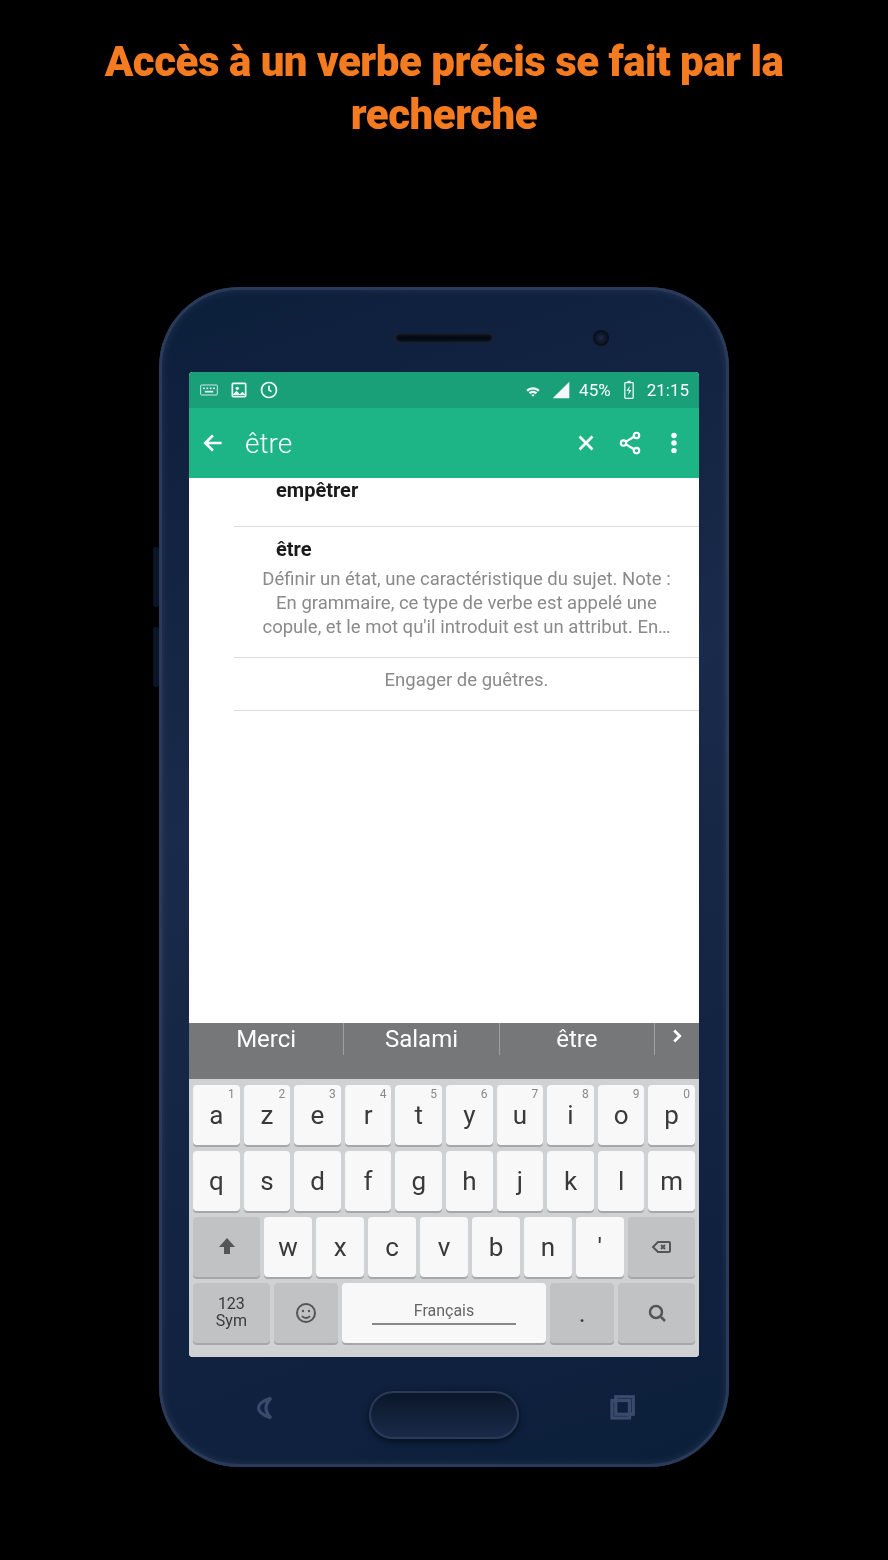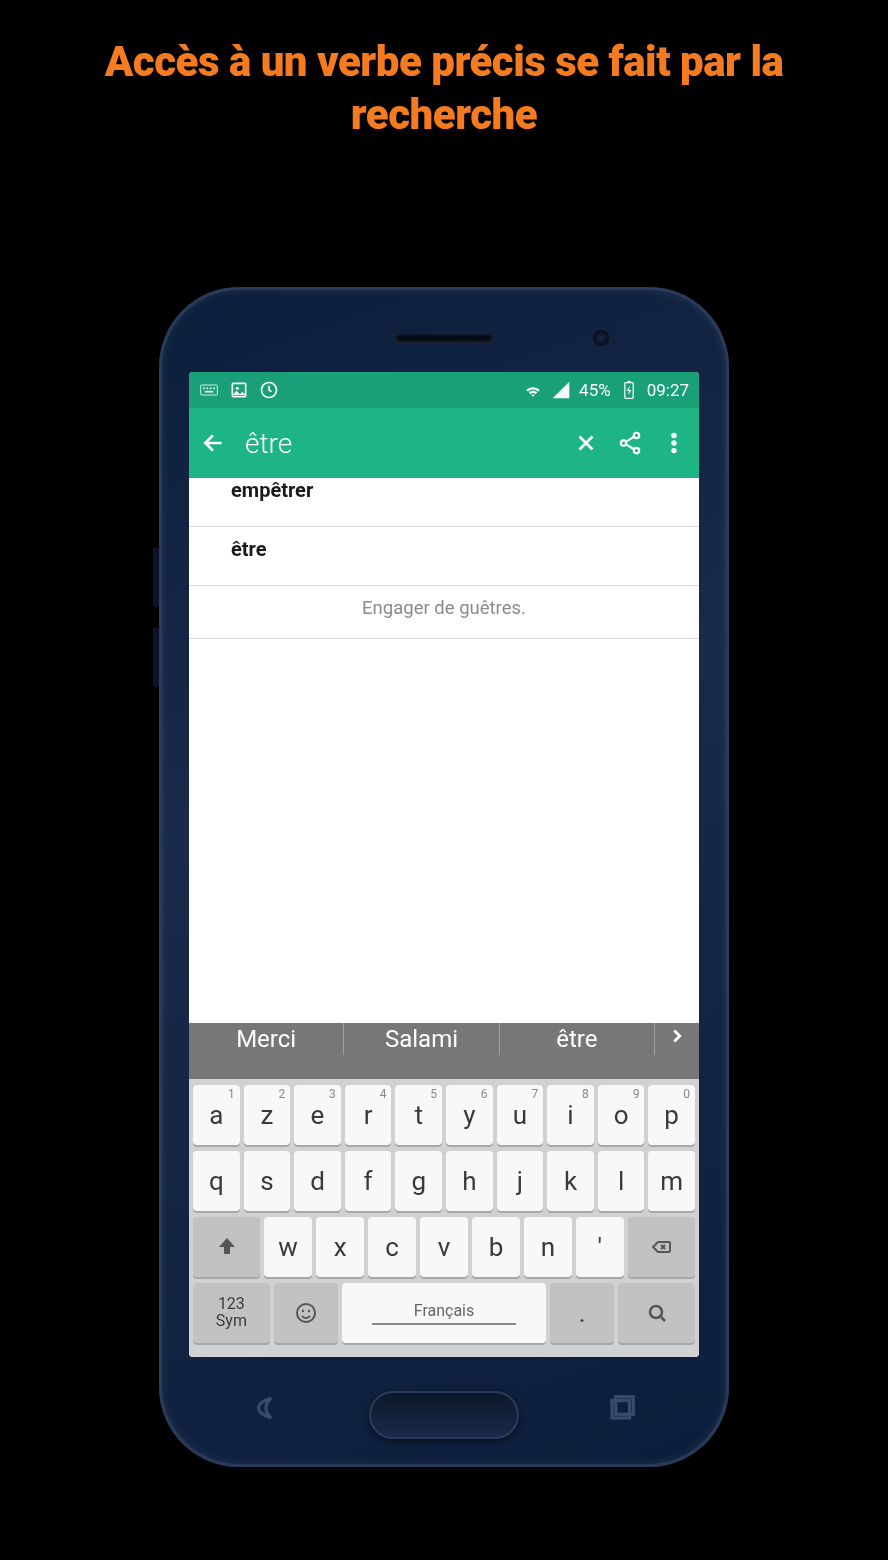--- a/index.html
+++ b/index.html
@@ -103,20 +103,21 @@
     font-weight: 300;
     flex: 1;
   }
   .appbar .ab-icon { width:26px; height:26px; flex-shrink:0; }
   .appbar svg { stroke:#fff; }
   
   .results {
     flex: 1;
     overflow: hidden;
     background: #fff;
+    padding-left: 45px;
   }
   .result-item {
     padding: 10px 22px 18px 22px;
     border-bottom: 1px solid #ddd;
     text-align: center;
   }
   .result-item .word {
     font-weight: 700;
     font-size: 20px;
     color: #1a1a1a;
@@ -232,21 +233,21 @@
           </svg>
         <svg class="sb-icon" viewBox="0 0 24 24" fill="#fff">
             <path d="M2 22L22 2v20H2z"></path>
           </svg>
         <span>45%</span>
         <svg class="sb-icon" viewBox="0 0 24 24" fill="#fff">
             <rect x="7" y="3" width="10" height="19" rx="1" fill="none" stroke="#fff" stroke-width="1.5"></rect>
             <rect x="10" y="1" width="4" height="2"></rect>
             <path d="M13 7l-4 6h3l-1 5 4-6h-3l1-5z"></path>
           </svg>
-        <span>09:27</span>
+        <span>21:15</span>
       </div>
     </div>
 
     <div class="appbar">
       <svg class="ab-icon" viewBox="0 0 24 24" fill="none" stroke-width="2.5">
           <path d="M19 12H5m6-7l-7 7 7 7"></path>
         </svg>
       <div class="search-text">être</div>
       <svg class="ab-icon" viewBox="0 0 24 24" fill="none" stroke-width="2.5">
           <path d="M18 6L6 18M6 6l12 12"></path>
@@ -263,20 +264,21 @@
           <circle cx="12" cy="19" r="2"></circle>
         </svg>
     </div>
 
     <div class="results">
       <div class="result-item cut">
         <div class="word">empêtrer</div>
       </div>
       <div class="result-item">
         <div class="word">être</div>
+        <div class="def">Définir un état, une caractéristique du sujet. Note : En grammaire, ce type de verbe est appelé une copule, et le mot qu'il introduit est un attribut. En…</div>
       </div>
       <div class="result-item">
         <div class="def">Engager de guêtres.</div>
       </div>
     </div>
 
     <div class="kb">
       <div class="kb-suggest">
         <div class="sug">Merci</div>
         <div class="sug">Salami</div>

